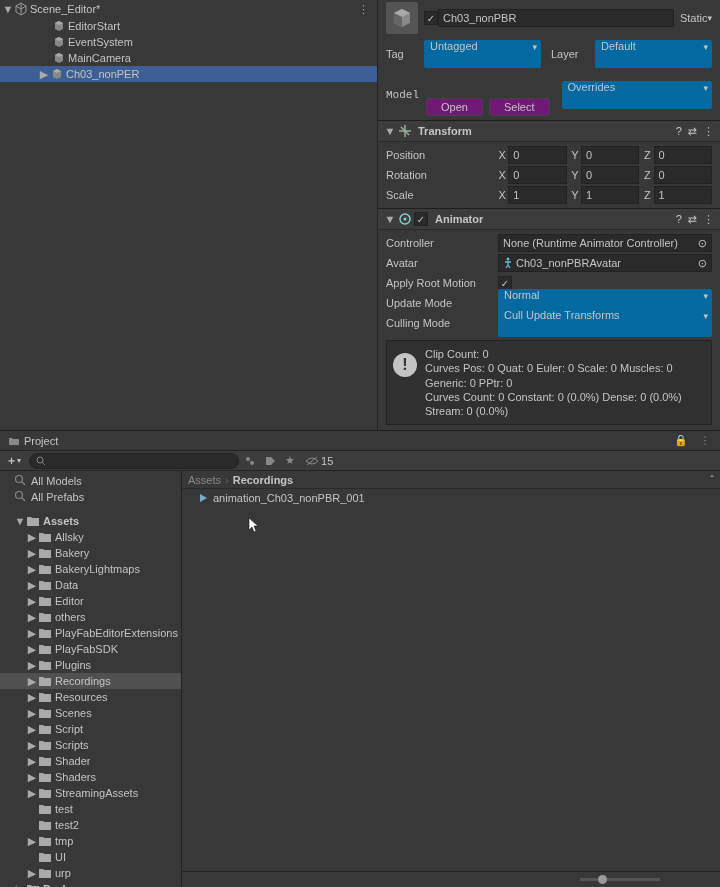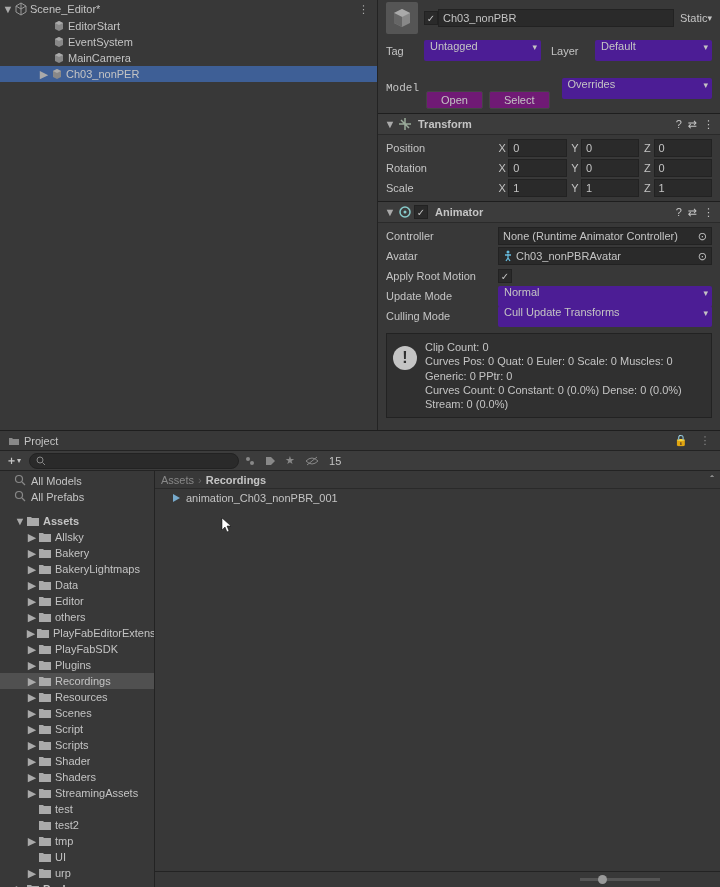--- a/index.html
+++ b/index.html
@@ -13,21 +13,21 @@
 .scene-icon { width: 14px; height: 14px; display: inline-flex; align-items: center; justify-content: center; margin-right: 2px; }
 .hier-row { display: flex; align-items: center; height: 16px; padding-left: 22px; }
 .hier-row.child { padding-left: 52px; align-items: center; }
 .hier-row.selected { background: #3e5f96; color: #fff; }
 .cube-icon { width: 14px; height: 14px; margin-right: 2px; }
 .hier-more { margin-left: auto; padding: 0 6px; color: #aaa; cursor: pointer; }
 .obj-icon { width: 32px; height: 32px; background: #555; border-radius: 2px; margin-right: 6px; display:flex; align-items:center; justify-content:center; position: relative; }
 .obj-header-block { display: flex; align-items: center; padding: 2px 8px 6px 8px; }
 .name-input { flex: 1; background: #2a2a2a; border: 1px solid #222; height: 18px; padding: 0 4px; color: #c4c4c4; }
 .static-label { margin-left: 6px; font-size: 11px; }
-.dd { background: #4c1d95; border: none; height: 21px; color: #c4c4c4; padding: 0 16px 0 6px; position: relative; border-radius: 2px; cursor: pointer; }
+.dd { background: #0369a1; border: none; height: 28px; color: #c4c4c4; padding: 0 16px 0 6px; position: relative; border-radius: 2px; cursor: pointer; }
 .dd::after { content: '▾'; position: absolute; right: 4px; top: 2px; font-size: 9px; }
 .tag-row { display: flex; align-items: center; padding: 0 8px 6px 8px; gap: 4px; }
 .tag-row .lbl { width: 34px; }
 .tag-row .dd { flex: 1; }
 .model-row { display:flex; align-items:center; padding: 0 8px 4px 8px; gap:6px; }
 .model-row .btn { background:#701a75; border:1px solid #444; height:18px; padding:0 14px; border-radius:2px; cursor:pointer; font-size:11px; color:#c4c4c4; text-align:center;margin-top:24px; }
 .component-header { display: flex; align-items: center; background: #3c3c3c; border-top: 1px solid #1e1e1e; border-bottom: 1px solid #2a2a2a; padding: 2px 6px; height: 22px; }
 .component-header .title { font-weight: bold; margin-left: 4px; }
 .component-header .icons-right { margin-left: auto; display: flex; gap: 6px; }
 .comp-body { padding: 3px 8px; }
@@ -48,23 +48,23 @@
 
 .project-panel { position: absolute; top: 430px; left: 0; right: 0; bottom: 0; background: #383838; border-top: 1px solid #1e1e1e; display: flex; flex-direction: column; }
 .proj-tab-row { display: flex; align-items: center; height: 20px; background: #383838; border-bottom: 1px solid #232323; }
 .proj-tab { display: flex; align-items: center; gap: 4px; padding: 0 8px; height: 100%; background: #383838; }
 .proj-tab-icon { width: 12px; height: 12px; }
 .proj-tab-right { margin-left: auto; display: flex; gap: 6px; padding-right: 6px; }
 .proj-toolbar { display: flex; align-items: center; height: 20px; background: #3c3c3c; border-bottom: 1px solid #232323; padding: 0 4px; gap: 2px; }
 .plus-btn { display: flex; align-items: center; cursor: pointer; padding: 0 2px; }
 .search-field { flex: 1; background: #2a2a2a; border: 1px solid #222; border-radius: 10px; height: 16px; display: flex; align-items: center; padding: 0 6px; max-width: 210px; margin-left: 4px; }
 .tb-icon { width: 18px; height: 16px; display: flex; align-items: center; justify-content: center; cursor: pointer; color: #888; }
-.visible-count { margin-left: 4px; display: flex; align-items: center; gap: 10px; text-align: center; }
+.visible-count { margin-left: 4px; display: flex; align-items: center; gap: 2px; text-align: center; }
 .proj-body { display: flex; flex: 1; min-height: 0; }
-.proj-tree { width: 155px; border-right: 1px solid #232323; overflow: auto; padding: 2px 0; }
+.proj-tree { width: 182px; border-right: 1px solid #232323; overflow: auto; padding: 2px 0; }
 .proj-content { flex: 1; display: flex; flex-direction: column; }
 .breadcrumb { display: flex; align-items: center; height: 18px; padding: 0 6px; gap: 4px; border-bottom: 1px solid #2a2a2a; }
 .breadcrumb .crumb { color: #888; cursor: pointer; }
 .breadcrumb .crumb.active { color: #c4c4c4; font-weight: bold; }
 .breadcrumb .sep { color: #666; }
 .fav-row, .tree-row { display: flex; align-items: center; height: 16px; cursor: pointer; }
 .fav-row { padding-left: 14px; }
 .tree-row { padding-left: 6px; }
 .tree-row.depth1 { padding-left: 14px; }
 .tree-row.depth2 { padding-left: 26px; }

